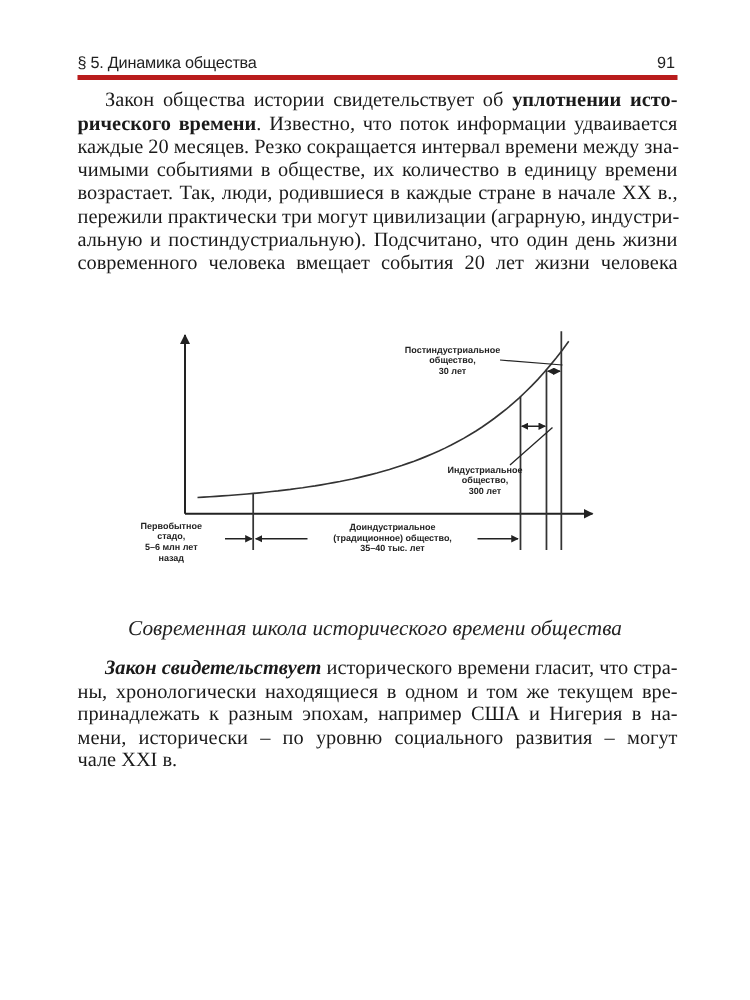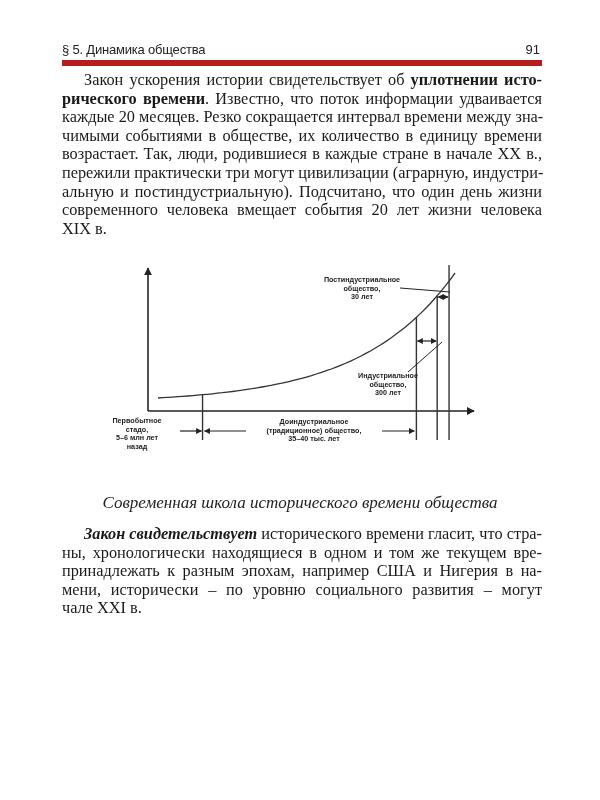--- a/index.html
+++ b/index.html
@@ -1,19 +1,19 @@
 <!DOCTYPE html>
 <html><head>
 <meta charset="utf-8">
 <style>
   html, body { margin: 0; padding: 0; background: #ffffff; }
   body { width: 600px; height: 800px; position: relative; overflow: hidden; color: #1a1a1a; }
   .header {
     position: absolute; left: 62px; top: 42px; width: 480px; height: 18px;
-    border-bottom: 6px solid #b91c1c;
+    border-bottom: 4px solid #b91c1c;
     font-family: "Liberation Sans", sans-serif; font-size: 13px; color: #222;
   }
   .header .title { position: absolute; left: 0; top: 0; letter-spacing: -0.2px; }
   .header .pnum { position: absolute; right: 2px; top: 0; }
   .para {
     position: absolute; left: 62px; width: 480px;
     font-family: "Liberation Serif", serif; font-size: 16.3px; line-height: 18.6px;
     text-align: justify; color: #1a1a1a;
   }
   .para .ln { display: block; text-align: justify; text-align-last: justify; white-space: nowrap; }
@@ -32,29 +32,28 @@
 </style>
 </head>
 <body>
 
 <div class="header">
   <span class="title">§ 5. Динамика общества</span>
   <span class="pnum">91</span>
 </div>
 
 <div class="para" id="p1">
-    <span class="ln indent"><span>Закон ускорения истории свидетельствует об </span><b>уплотнении исто-</b></span>
+    <span class="ln indent"><span>Закон общества истории свидетельствует об </span><b>уплотнении исто-</b></span>
     <span class="ln"><b>рического времени</b><span>. Известно, что поток информации удваивается</span></span>
     <span class="ln"><span>каждые 20 месяцев. Резко сокращается интервал времени между зна-</span></span>
     <span class="ln"><span>чимыми событиями в обществе, их количество в единицу времени</span></span>
     <span class="ln"><span>возрастает. Так, люди, родившиеся в каждые стране в начале XX в.,</span></span>
     <span class="ln"><span>пережили практически три могут цивилизации (аграрную, индустри-</span></span>
     <span class="ln"><span>альную и постиндустриальную). Подсчитано, что один день жизни</span></span>
     <span class="ln"><span>современного человека вмещает события 20 лет жизни человека</span></span>
-    <span class="ln last"><span>XIX в.</span></span>
   </div>
 
 <svg id="chart" width="600" height="800">
   <defs>
     <marker id="arr" viewBox="0 0 10 10" refX="9" refY="5" markerWidth="5" markerHeight="5" orient="auto-start-reverse">
       <path d="M0,0 L10,5 L0,10 z" fill="#222"></path>
     </marker>
   </defs>
   <g id="chart-g">
       <line x1="148" y1="411" x2="148" y2="268" stroke="#222" stroke-width="1.6" marker-end="url(#arr)"></line>

